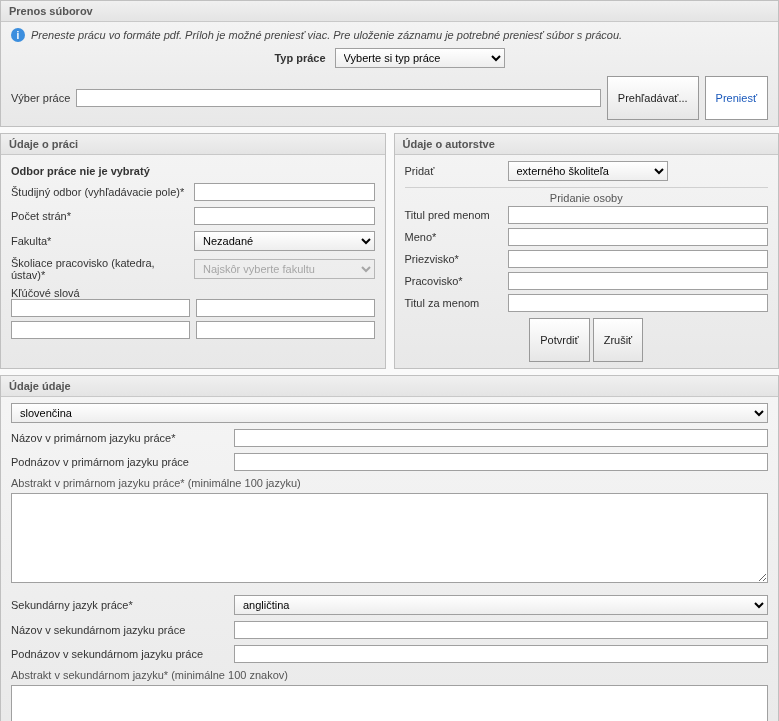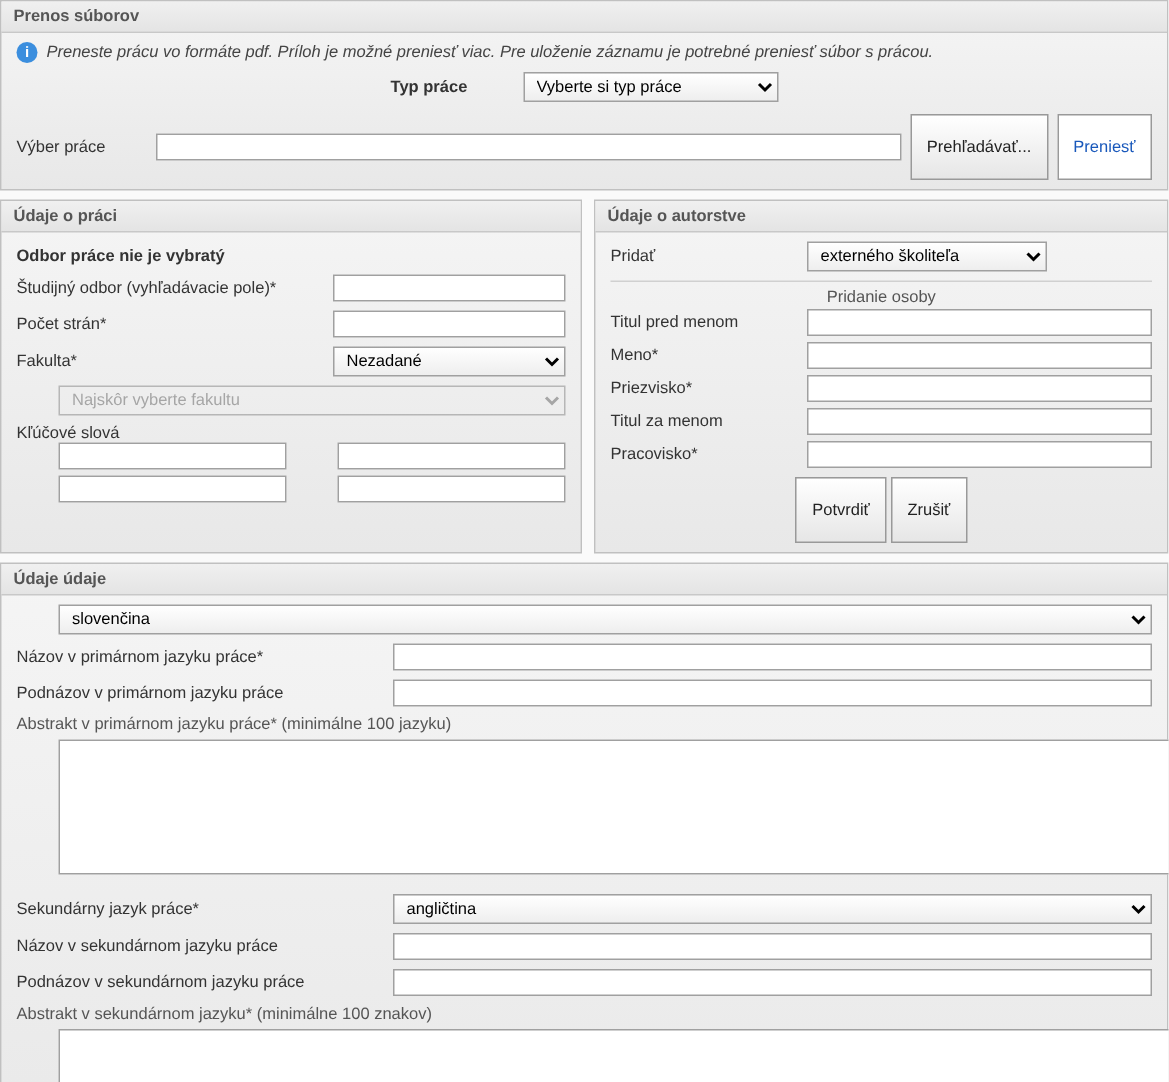--- a/index.html
+++ b/index.html
@@ -41,21 +41,20 @@
     font-size: 10px; font-weight: bold; font-style: normal;
   }
   .center-row { text-align: center; margin-bottom: 8px; }
   .center-row label { font-weight: bold; margin-right: 6px; }
   select, input[type=text], textarea {
     font-family: inherit;
     font-size: 11px;
     border: 1px solid #a0a0a0;
     background: #fff;
     padding: 2px 4px;
-    margin-left: 28px;
   }
   select { background: linear-gradient(#fff,#eee); }
   .file-row { display: flex; align-items: center; gap: 6px; }
   .file-row input[type=text] { flex: 1; }
   button {
     font-family: inherit; font-size: 11px;
     background: linear-gradient(#fff,#e6e6e6);
     border: 1px solid #999;
     padding: 15px 10px;
     cursor: pointer;
@@ -141,20 +140,21 @@
         <label>Počet strán*</label>
         <input type="text" style="">
       </div>
       <div class="form-row">
         <label>Fakulta*</label>
         <select>
           <option>Nezadané</option>
         </select>
       </div>
       <div class="form-row">
+        <label>Školiace pracovisko (katedra, ústav)*</label>
         <select disabled="">
           <option>Najskôr vyberte fakultu</option>
         </select>
       </div>
       <div><label>Kľúčové slová</label></div>
       <div class="kw-row">
         <input type="text" style="">
         <input type="text" style="">
       </div>
       <div class="kw-row">
@@ -180,25 +180,25 @@
       </div>
       <div class="person-row">
         <label>Meno*</label>
         <input type="text" style="">
       </div>
       <div class="person-row">
         <label>Priezvisko*</label>
         <input type="text" style="">
       </div>
       <div class="person-row">
+        <label>Pracovisko*</label>
+        <input type="text" style="">
+      </div>
+      <div class="person-row">
         <label>Titul za menom</label>
-        <input type="text" style="">
-      </div>
-      <div class="person-row">
-        <label>Pracovisko*</label>
         <input type="text" style="">
       </div>
       <div class="btn-row">
         <button>Potvrdiť</button>
         <button>Zrušiť</button>
       </div>
     </div>
   </div>
 </div>
 

